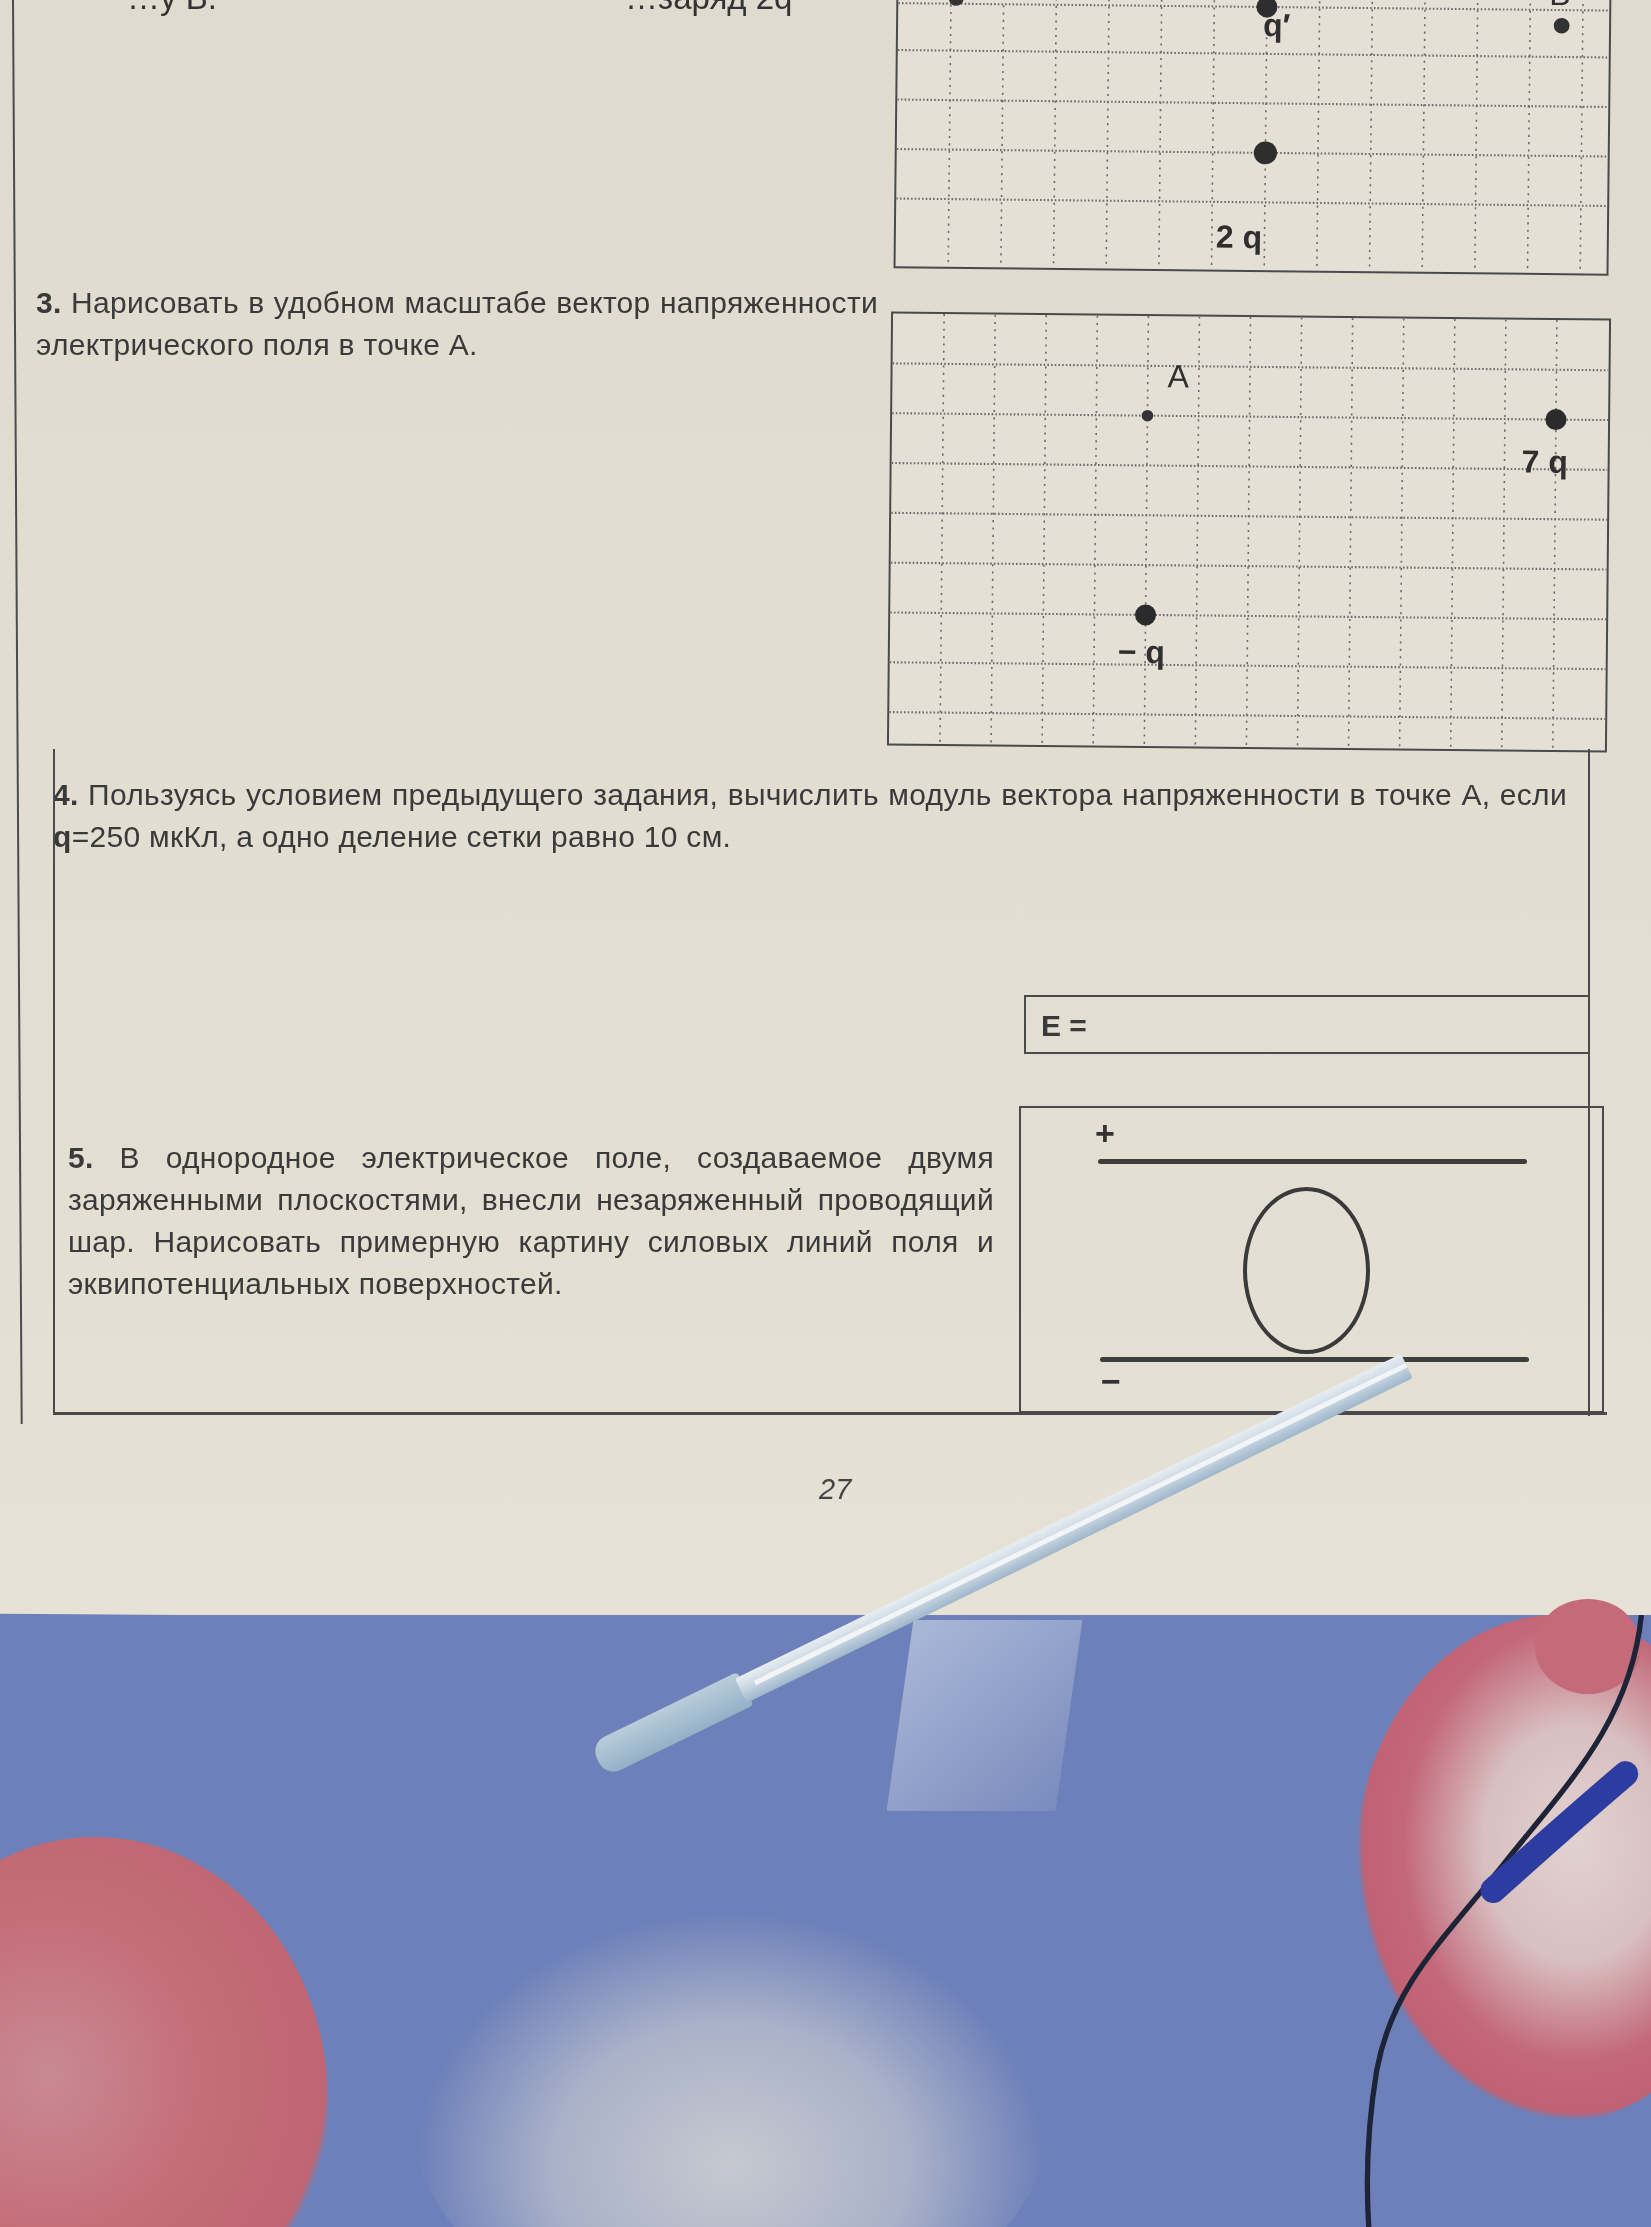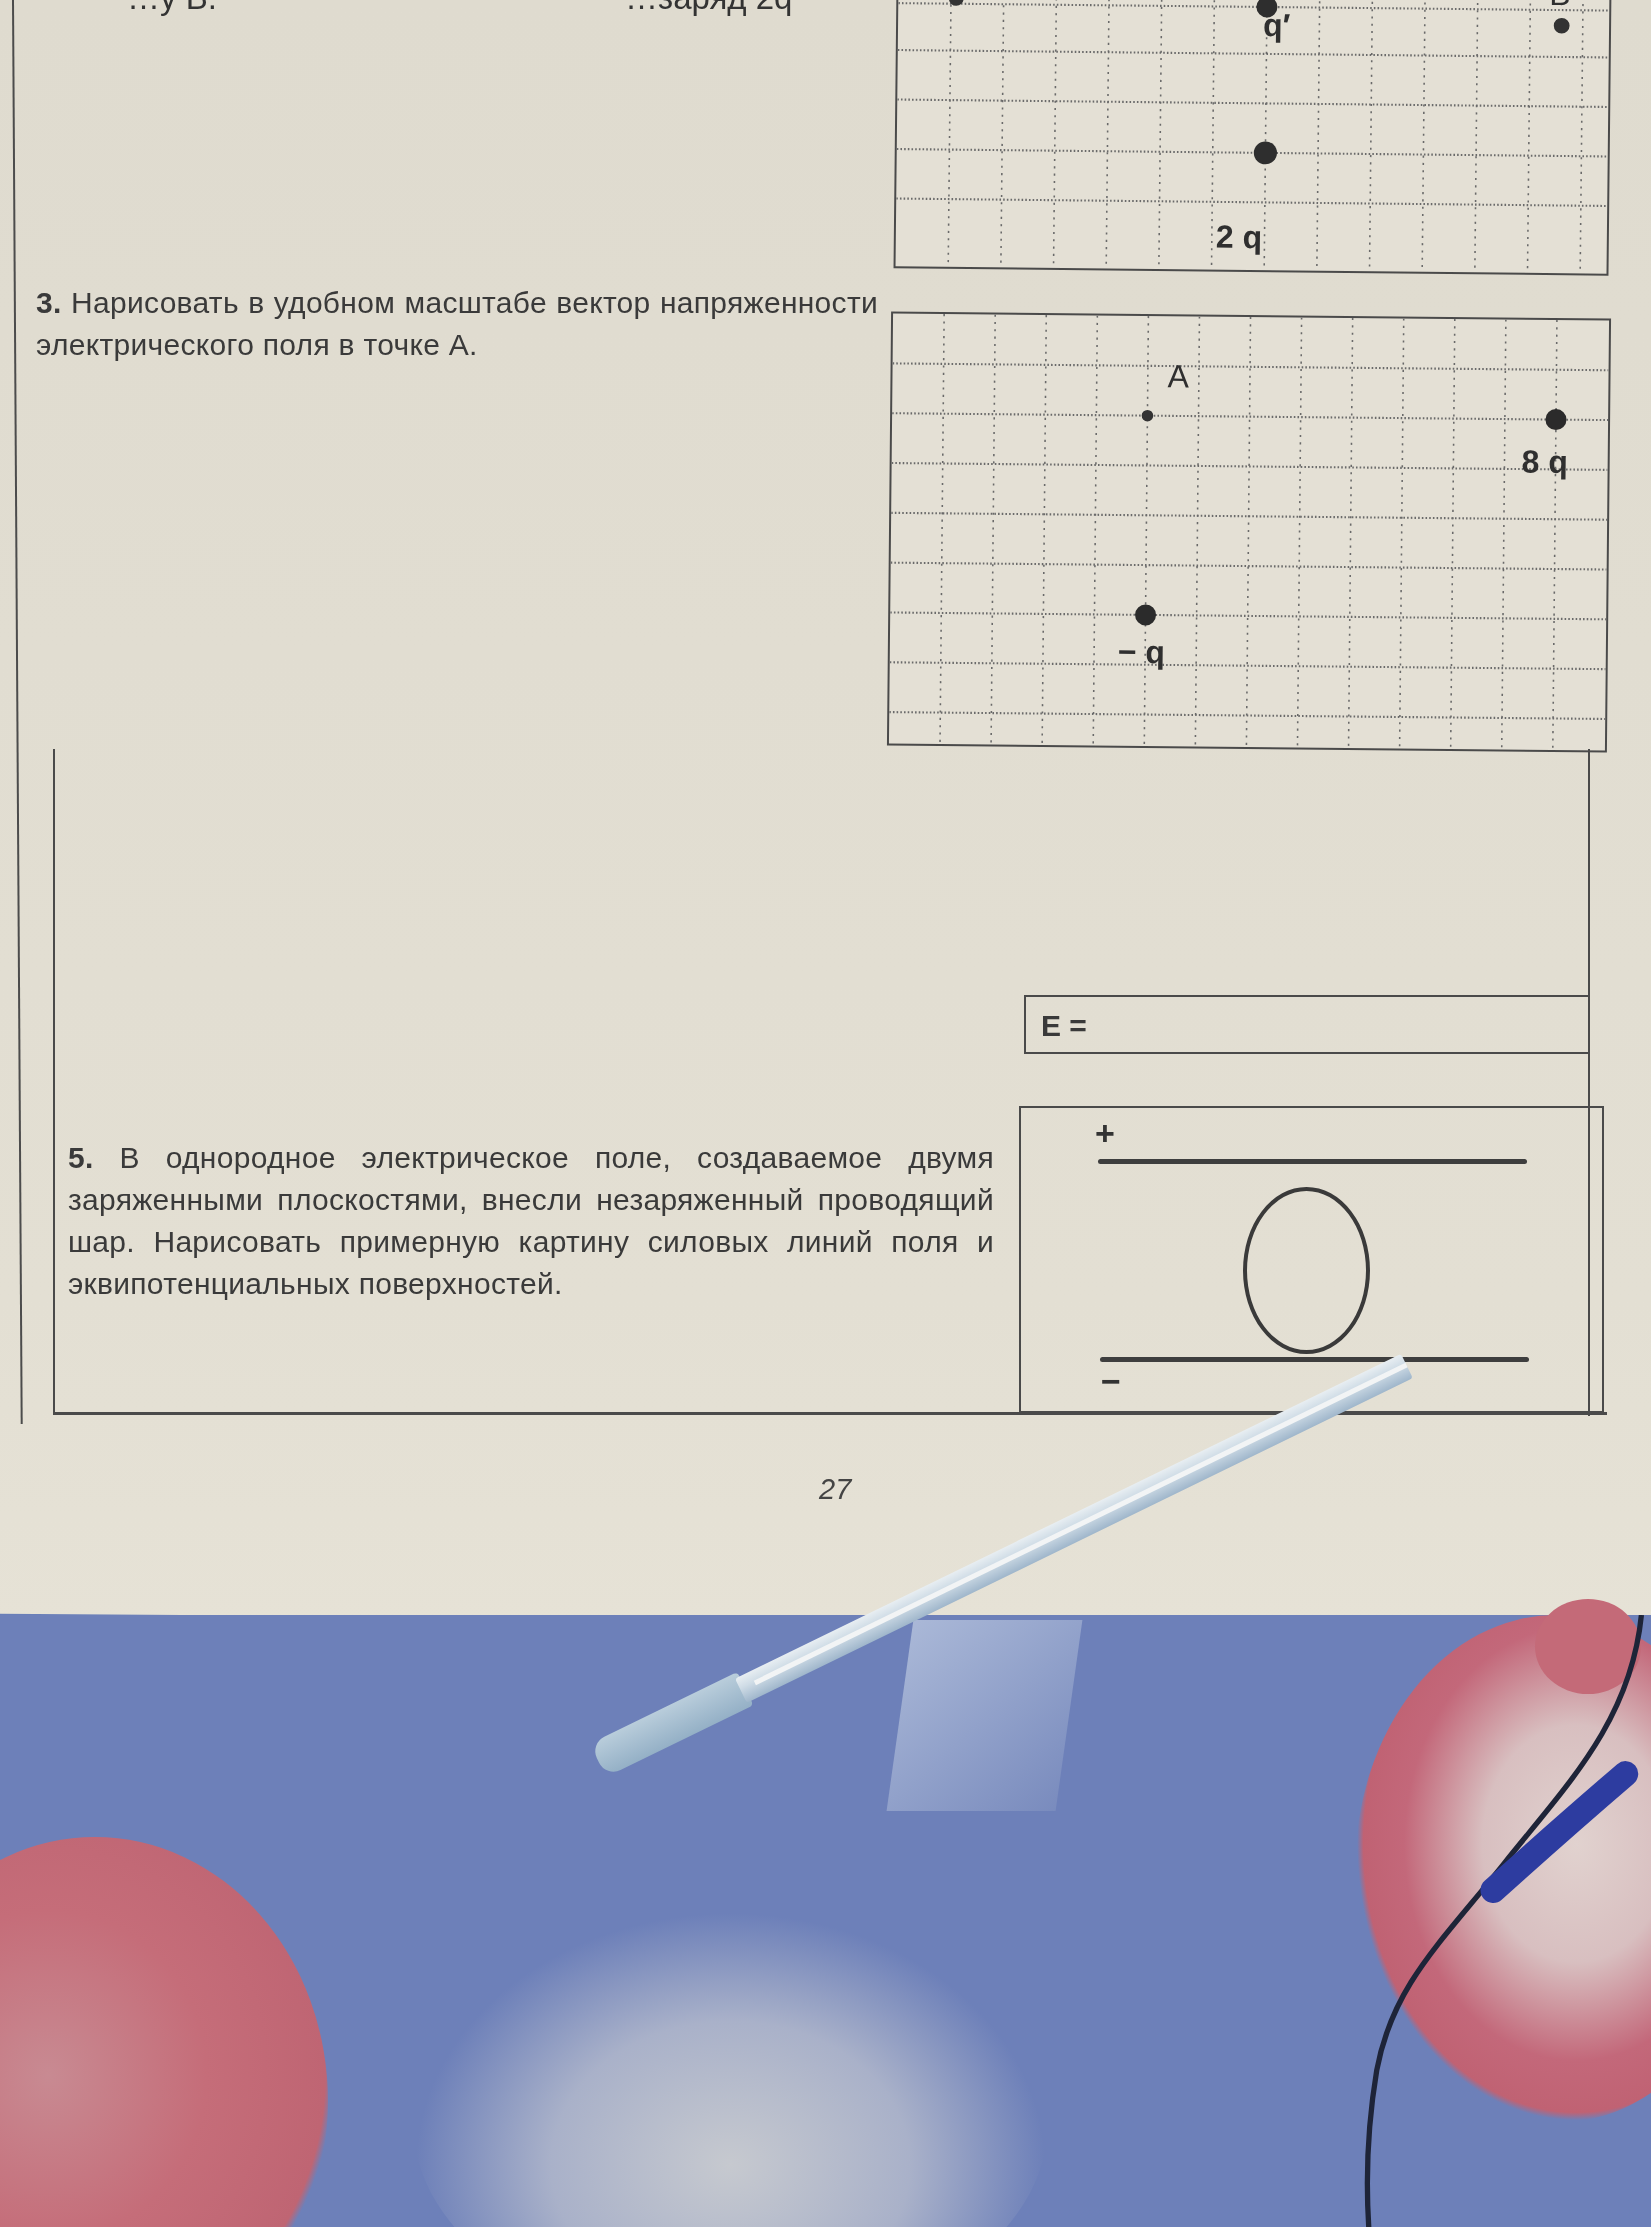--- a/index.html
+++ b/index.html
@@ -121,26 +121,30 @@
           <line x1="0" y1="760" x2="1360" y2="760"></line>
       </g>
 
       <circle cx="485" cy="190" r="11" fill="#333"></circle>
 
       <circle cx="1261" cy="190" r="20" fill="#2b2b2b"></circle>
 
       <circle cx="485" cy="570" r="20" fill="#2b2b2b"></circle>
     </svg>
     <span class="lbl" style="left:275px; top:42px; font-weight:400;">A</span>
-    <span class="lbl" style="left:630px; top:124px;">8 q</span>
+    <span class="lbl" style="left:630px; top:124px;">7 q</span>
     <span class="lbl" style="left:228px; top:318px;">− q</span>
   </div>
 
   <div style="position:absolute; left:1588px; top:749px; width:2.1px; height:667px; background:#4a4a4a;"></div>
 
+  <div class="task-text" style="left:53px; top:774px; width:1514px;">
+    <span class="task-num">4.</span>
+    <span>Пользуясь условием предыдущего задания, вычислить модуль вектора напряженности в точке А, если </span><b>q</b><span>=250 мкКл, а одно деление сетки равно 10 см.</span>
+  </div>
 
   <div class="box" style="left:1024px; top:995px; width:566px; height:59px;">
     <span class="answer-label">E =</span>
     <span style="position:absolute; left:69px; top:11.6px; font-size:30px;"></span>
   </div>
 
   <div class="task-text" style="left:68px; top:1112px; width:926px;margin-top:25px;">
     <span class="task-num">5.</span>
     <span>В однородное электрическое поле, создаваемое двумя заряженными плоскостями, внесли незаряженный проводящий шар. Нарисовать примерную картину силовых линий поля и эквипотенциальных поверхностей.</span>
   </div>

